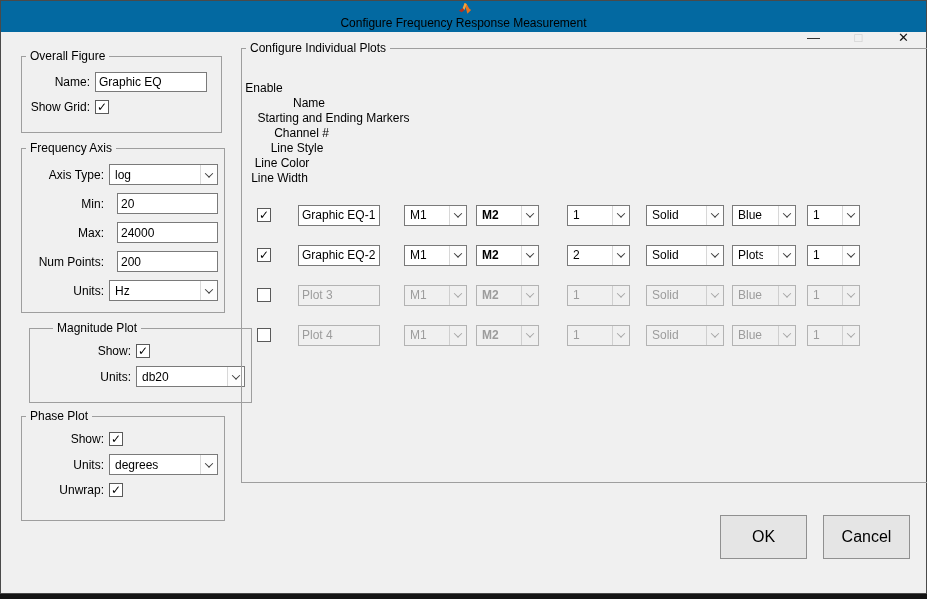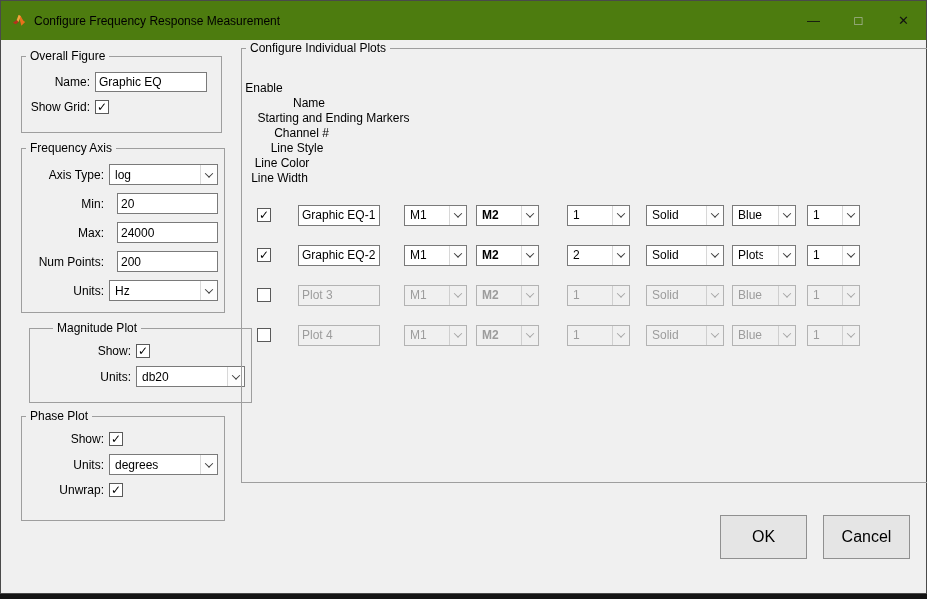--- a/index.html
+++ b/index.html
@@ -12,22 +12,22 @@
     position: relative; overflow: hidden;
   }
   .window {
     position: absolute; left: 0; top: 0;
     width: 927px; height: 594px;
     background: #f0f0f0;
     border: 1px solid #4a4a4a;
   }
   
   .titlebar {
-    height: 39px; background: #4d7c0f;
-    display: flex; align-items: center;
+    height: 31px; background: #0369a1;
+    display: flex; align-items: center; flex-direction: column;
   }
   .app-icon { width: 16px; height: 15px; margin: 0 7px 0 10px; flex: 0 0 auto; }
   .title { font-size: 12px; color: #000; white-space: nowrap; }
   .win-controls { margin-left: auto; display: flex; height: 100%; }
   .ctrl {
     width: 45px; height: 100%;
     display: flex; align-items: center; justify-content: center;
     font-size: 13px; color: #111; cursor: default;
   }
   .ctrl.max { color: #c9c9c9; }

